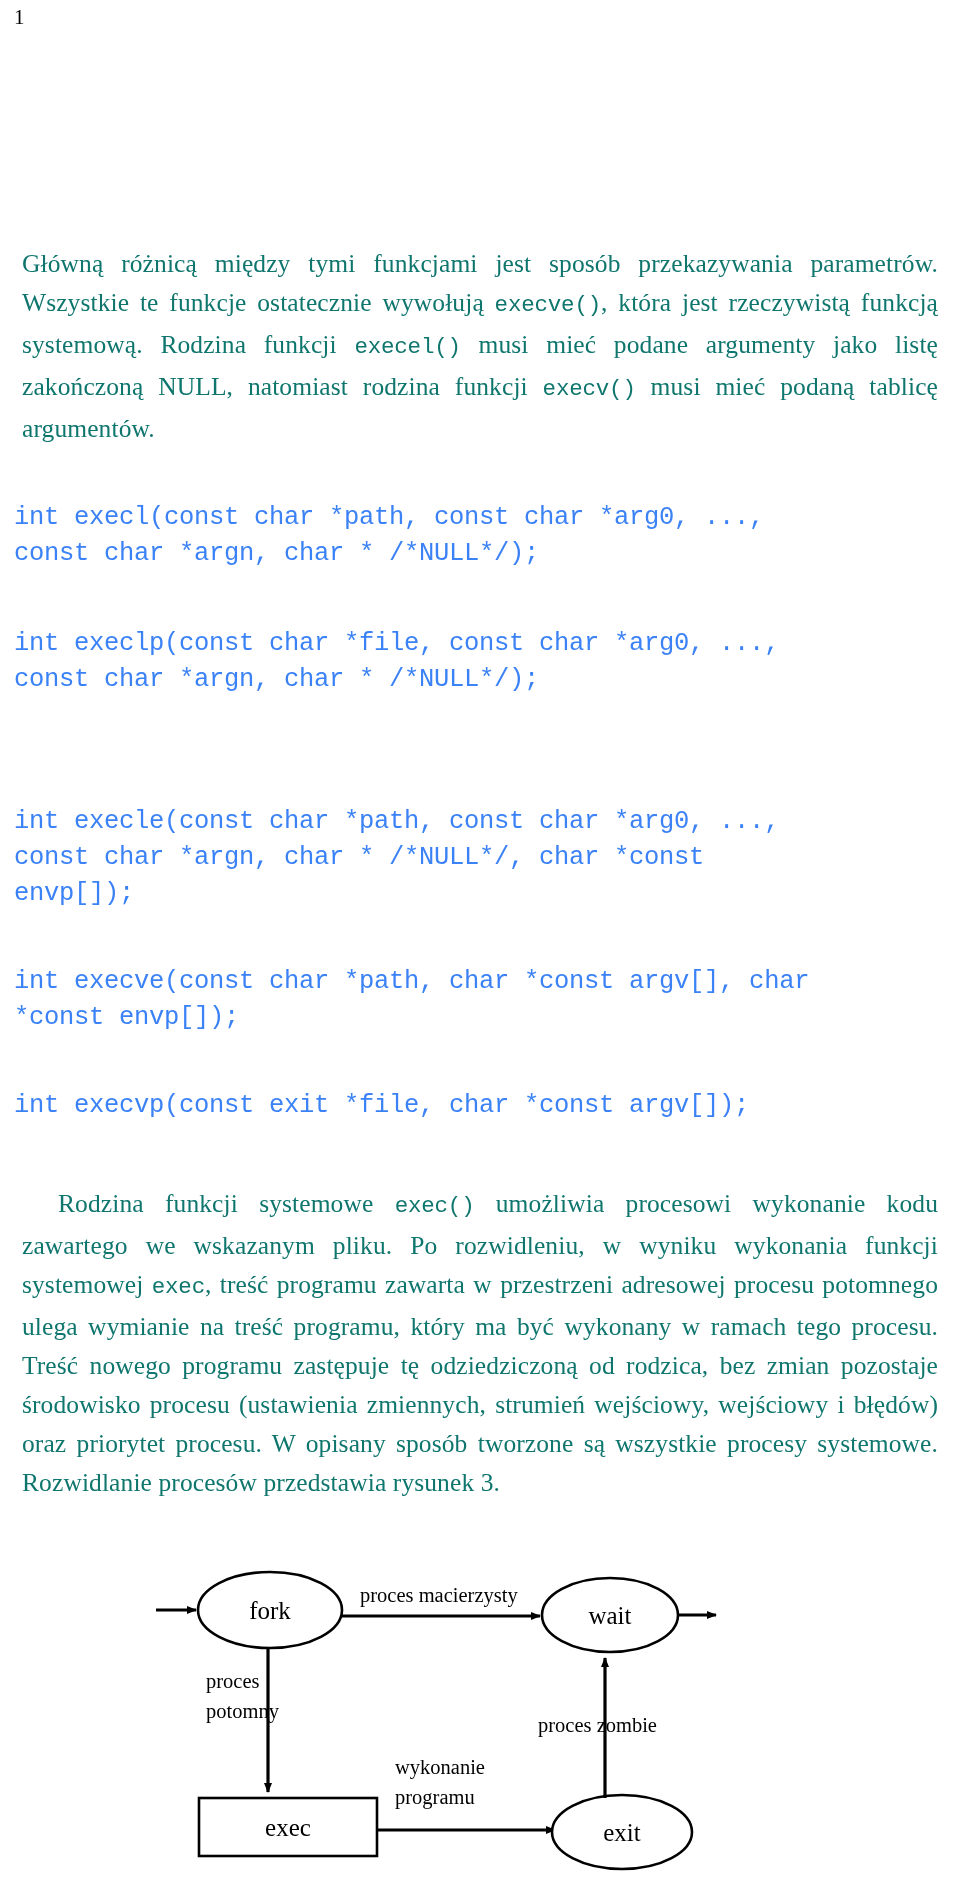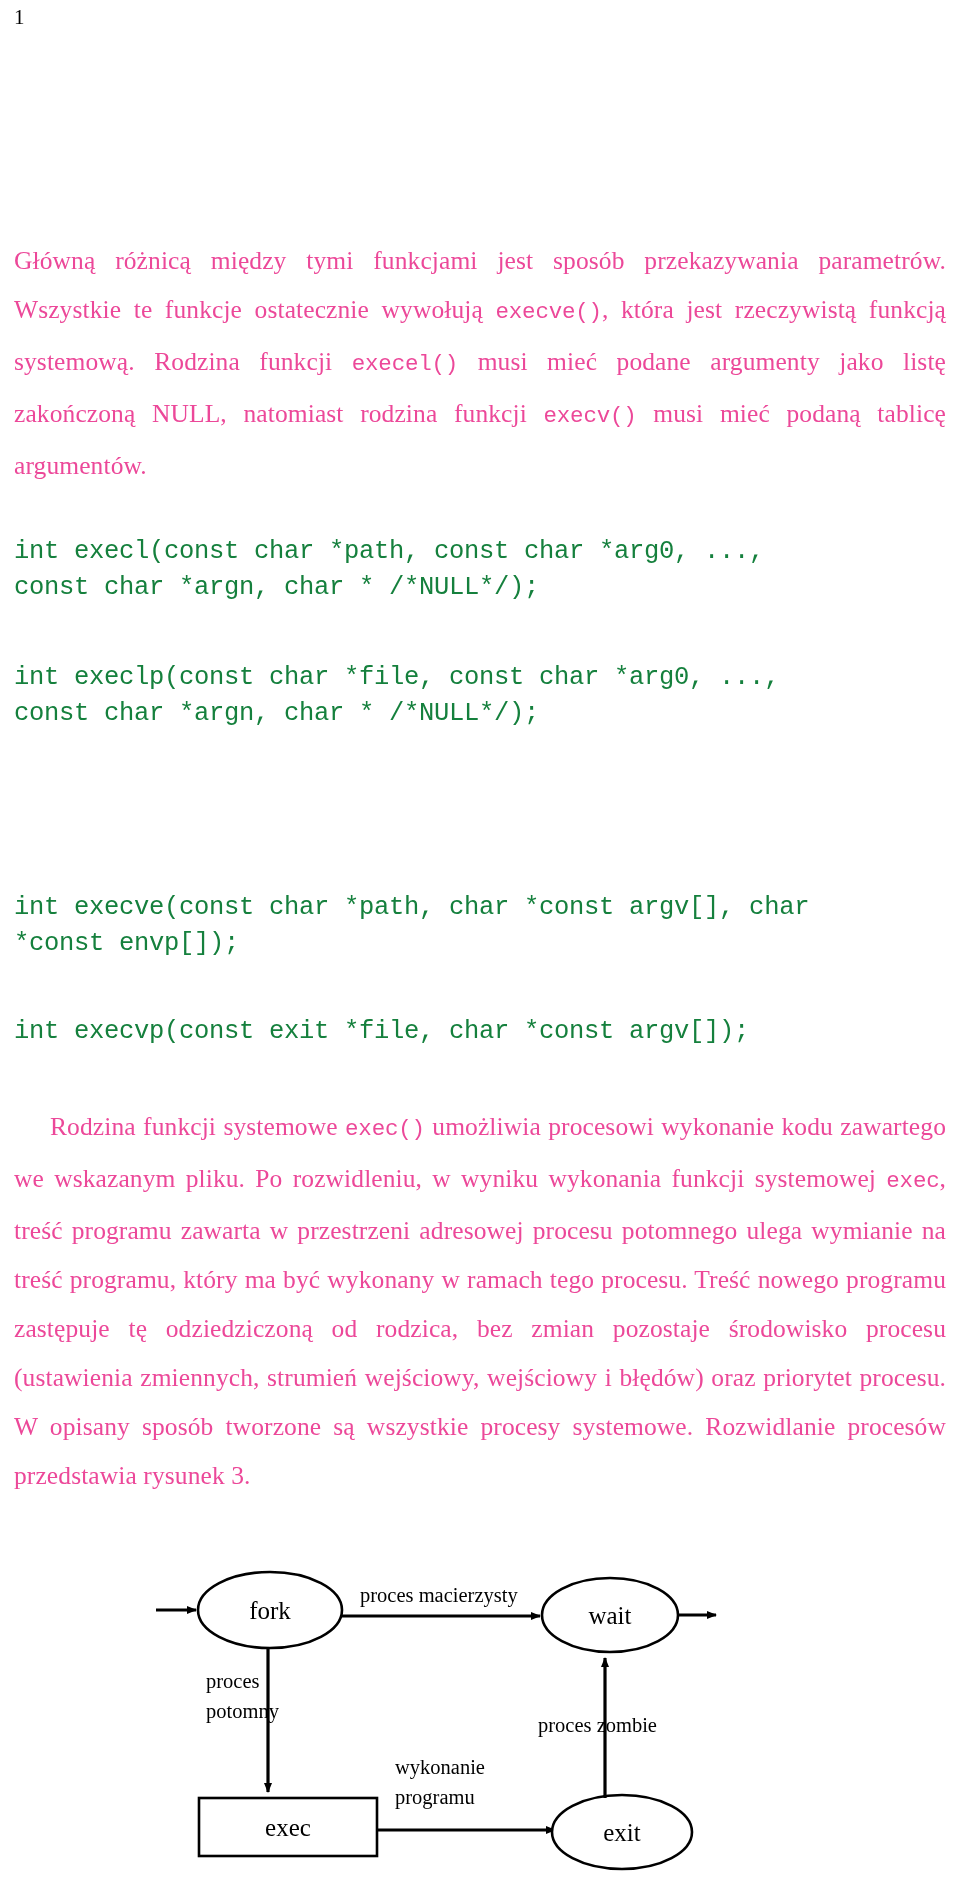--- a/index.html
+++ b/index.html
@@ -34,47 +34,47 @@
   }
 
   .content {
     position: absolute;
     left: 14px;
     top: 236px;
     width: 932px;
   }
 
   p.body-par {
-    margin: 0;
+    margin: 8px;
     font-family: "Liberation Serif", serif;
     font-size: 25.5px;
-    line-height: 49px;
+    line-height: 39px;
     text-align: justify;
     text-justify: inter-word;
-    color: #ec4899;
+    color: #0f766e;
     letter-spacing: 0.1px;
   }
 
   p.body-par.indent {
     text-indent: 36px;
   }
 
   code, .mono {
     font-family: "Liberation Mono", "DejaVu Sans Mono", monospace;
     font-size: 22.5px;
     letter-spacing: -0.2px;
   }
 
   .code-block {
     margin: 0;
     font-family: "Liberation Mono", "DejaVu Sans Mono", monospace;
     font-size: 25.5px;
     line-height: 36px;
     white-space: pre-wrap;
-    color: #15803d;
+    color: #3b82f6;
     letter-spacing: -0.3px;
   }
 
   .gap-1 { height: 44px; }
   .gap-2 { height: 54px; }
   .gap-3 { height: 54px; }
   .gap-4 { height: 52px; }
   .gap-5 { height: 52px; }
   .gap-6 { height: 52px; }
   .gap-7 { height: 52px; }
@@ -130,20 +130,23 @@
     <div class="gap-2"></div>
 
     <pre class="code-block">int execlp(const char *file, const char *arg0, ...,
 const char *argn, char * /*NULL*/);</pre>
 
     <div class="gap-3"></div>
 
 
     <div class="gap-4"></div>
 
+    <pre class="code-block">int execle(const char *path, const char *arg0, ...,
+const char *argn, char * /*NULL*/, char *const
+envp[]);</pre>
 
     <div class="gap-5"></div>
 
     <pre class="code-block">int execve(const char *path, char *const argv[], char
 *const envp[]);</pre>
 
     <div class="gap-6"></div>
 
     <pre class="code-block">int execvp(const exit *file, char *const argv[]);</pre>
 

